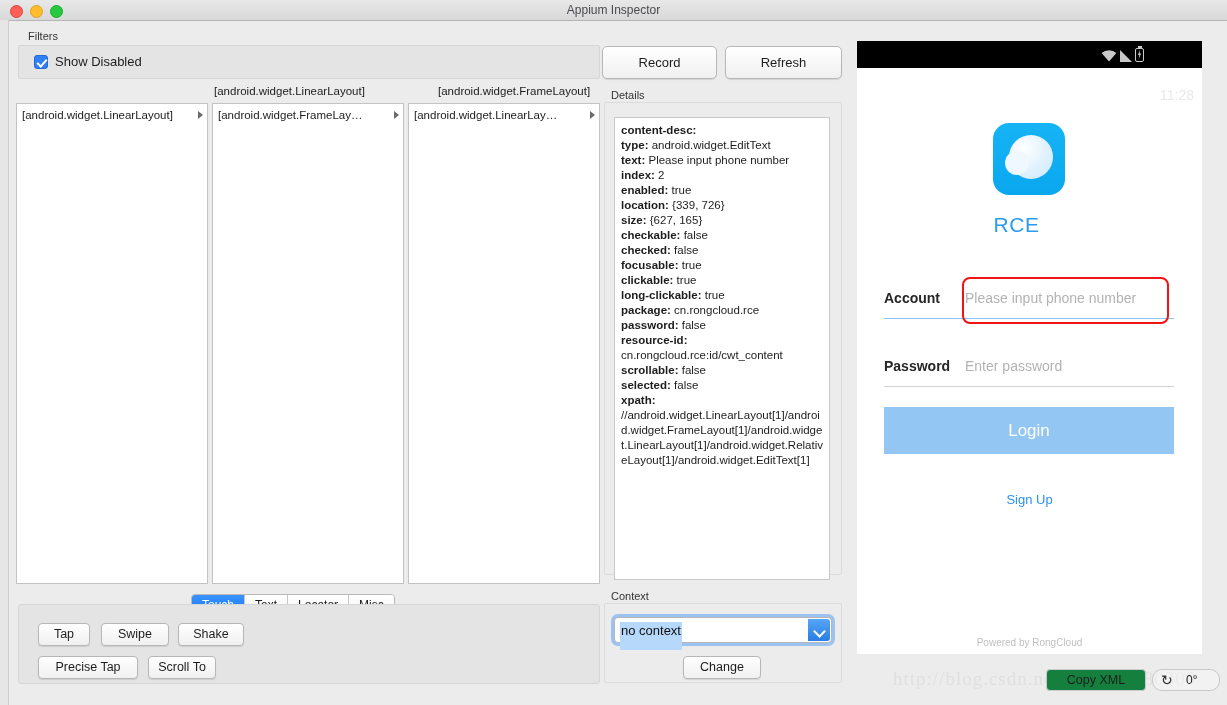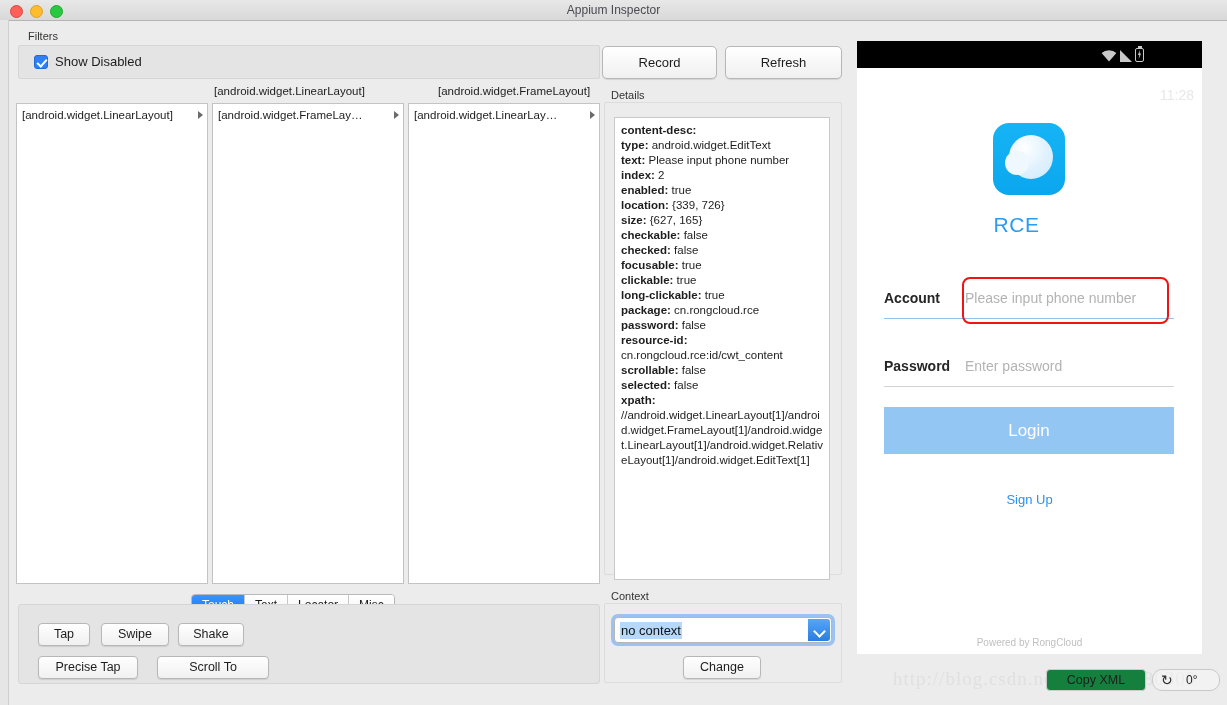--- a/index.html
+++ b/index.html
@@ -90,21 +90,21 @@
     position:absolute;height:23px;line-height:21px;
     background:linear-gradient(#ffffff,#f0f0f0);
     border:1px solid #b7b7b7;border-radius:4px;
     font-size:12.5px;color:#1d1d1d;text-align:center;
     box-shadow:0 1px 1px rgba(0,0,0,.10);box-sizing:border-box;
   }
   #btn-tap{left:38px;top:623px;width:52px;}
   #btn-swipe{left:101px;top:623px;width:68px;}
   #btn-shake{left:178px;top:623px;width:66px;}
   #btn-precise{left:38px;top:656px;width:100px;}
-  #btn-scrollto{left:148px;top:656px;width:112px;margin-left:9px;}
+  #btn-scrollto{left:148px;top:656px;width:68px;}
 
   
   #btn-record{left:602px;top:46px;width:115px;height:33px;line-height:31px;font-size:13px;border-radius:5px;}
   #btn-refresh{left:725px;top:46px;width:117px;height:33px;line-height:31px;font-size:13px;border-radius:5px;}
 
   
   #details-label{position:absolute;left:611px;top:89px;font-size:11px;color:#333;}
   #details-box{
     position:absolute;left:604px;top:102px;width:238px;height:473px;
     background:#ececec;border:1px solid #dcdcdc;border-radius:2px;box-sizing:border-box;
@@ -122,21 +122,21 @@
   #context-box{
     position:absolute;left:604px;top:603px;width:238px;height:80px;
     background:#ececec;border:1px solid #dcdcdc;border-radius:2px;box-sizing:border-box;
   }
   #context-select{
     position:absolute;left:614px;top:617px;width:218px;height:26px;
     background:#fff;border:1px solid #b6b6b6;border-radius:4px;box-sizing:border-box;
     box-shadow:0 0 0 3px rgba(90,160,245,.55);
   }
   #context-value{
-    position:absolute;left:5px;top:4px;height:17px;line-height:17px;
+    position:absolute;left:5px;top:4px;height:28px;line-height:17px;
     font-size:13px;color:#111;background:#b5d8fb;padding:0 1px;
   }
   #context-caret-btn{
     position:absolute;right:1px;top:1px;width:22px;height:22px;border-radius:0 3px 3px 0;
     background:linear-gradient(#56a6f8,#2a7de3);
   }
   #context-caret-btn:after{
     content:"";position:absolute;left:7px;top:8px;width:7px;height:7px;
     border:solid #fff;border-width:0 2px 2px 0;transform:rotate(45deg);
   }

